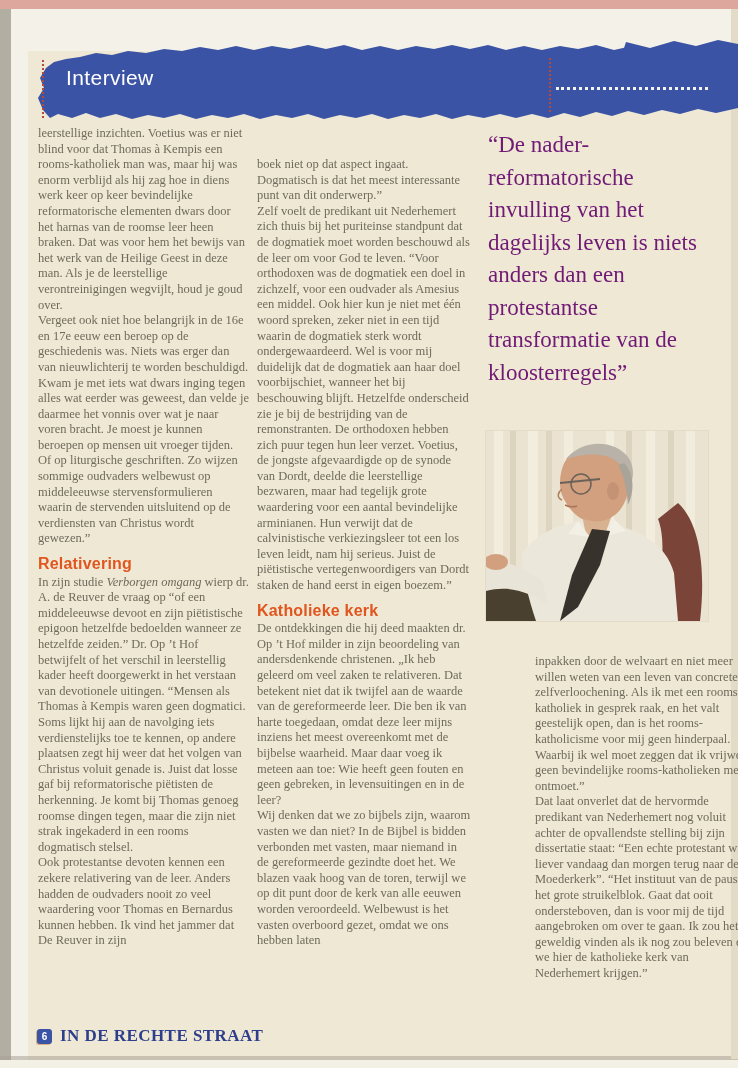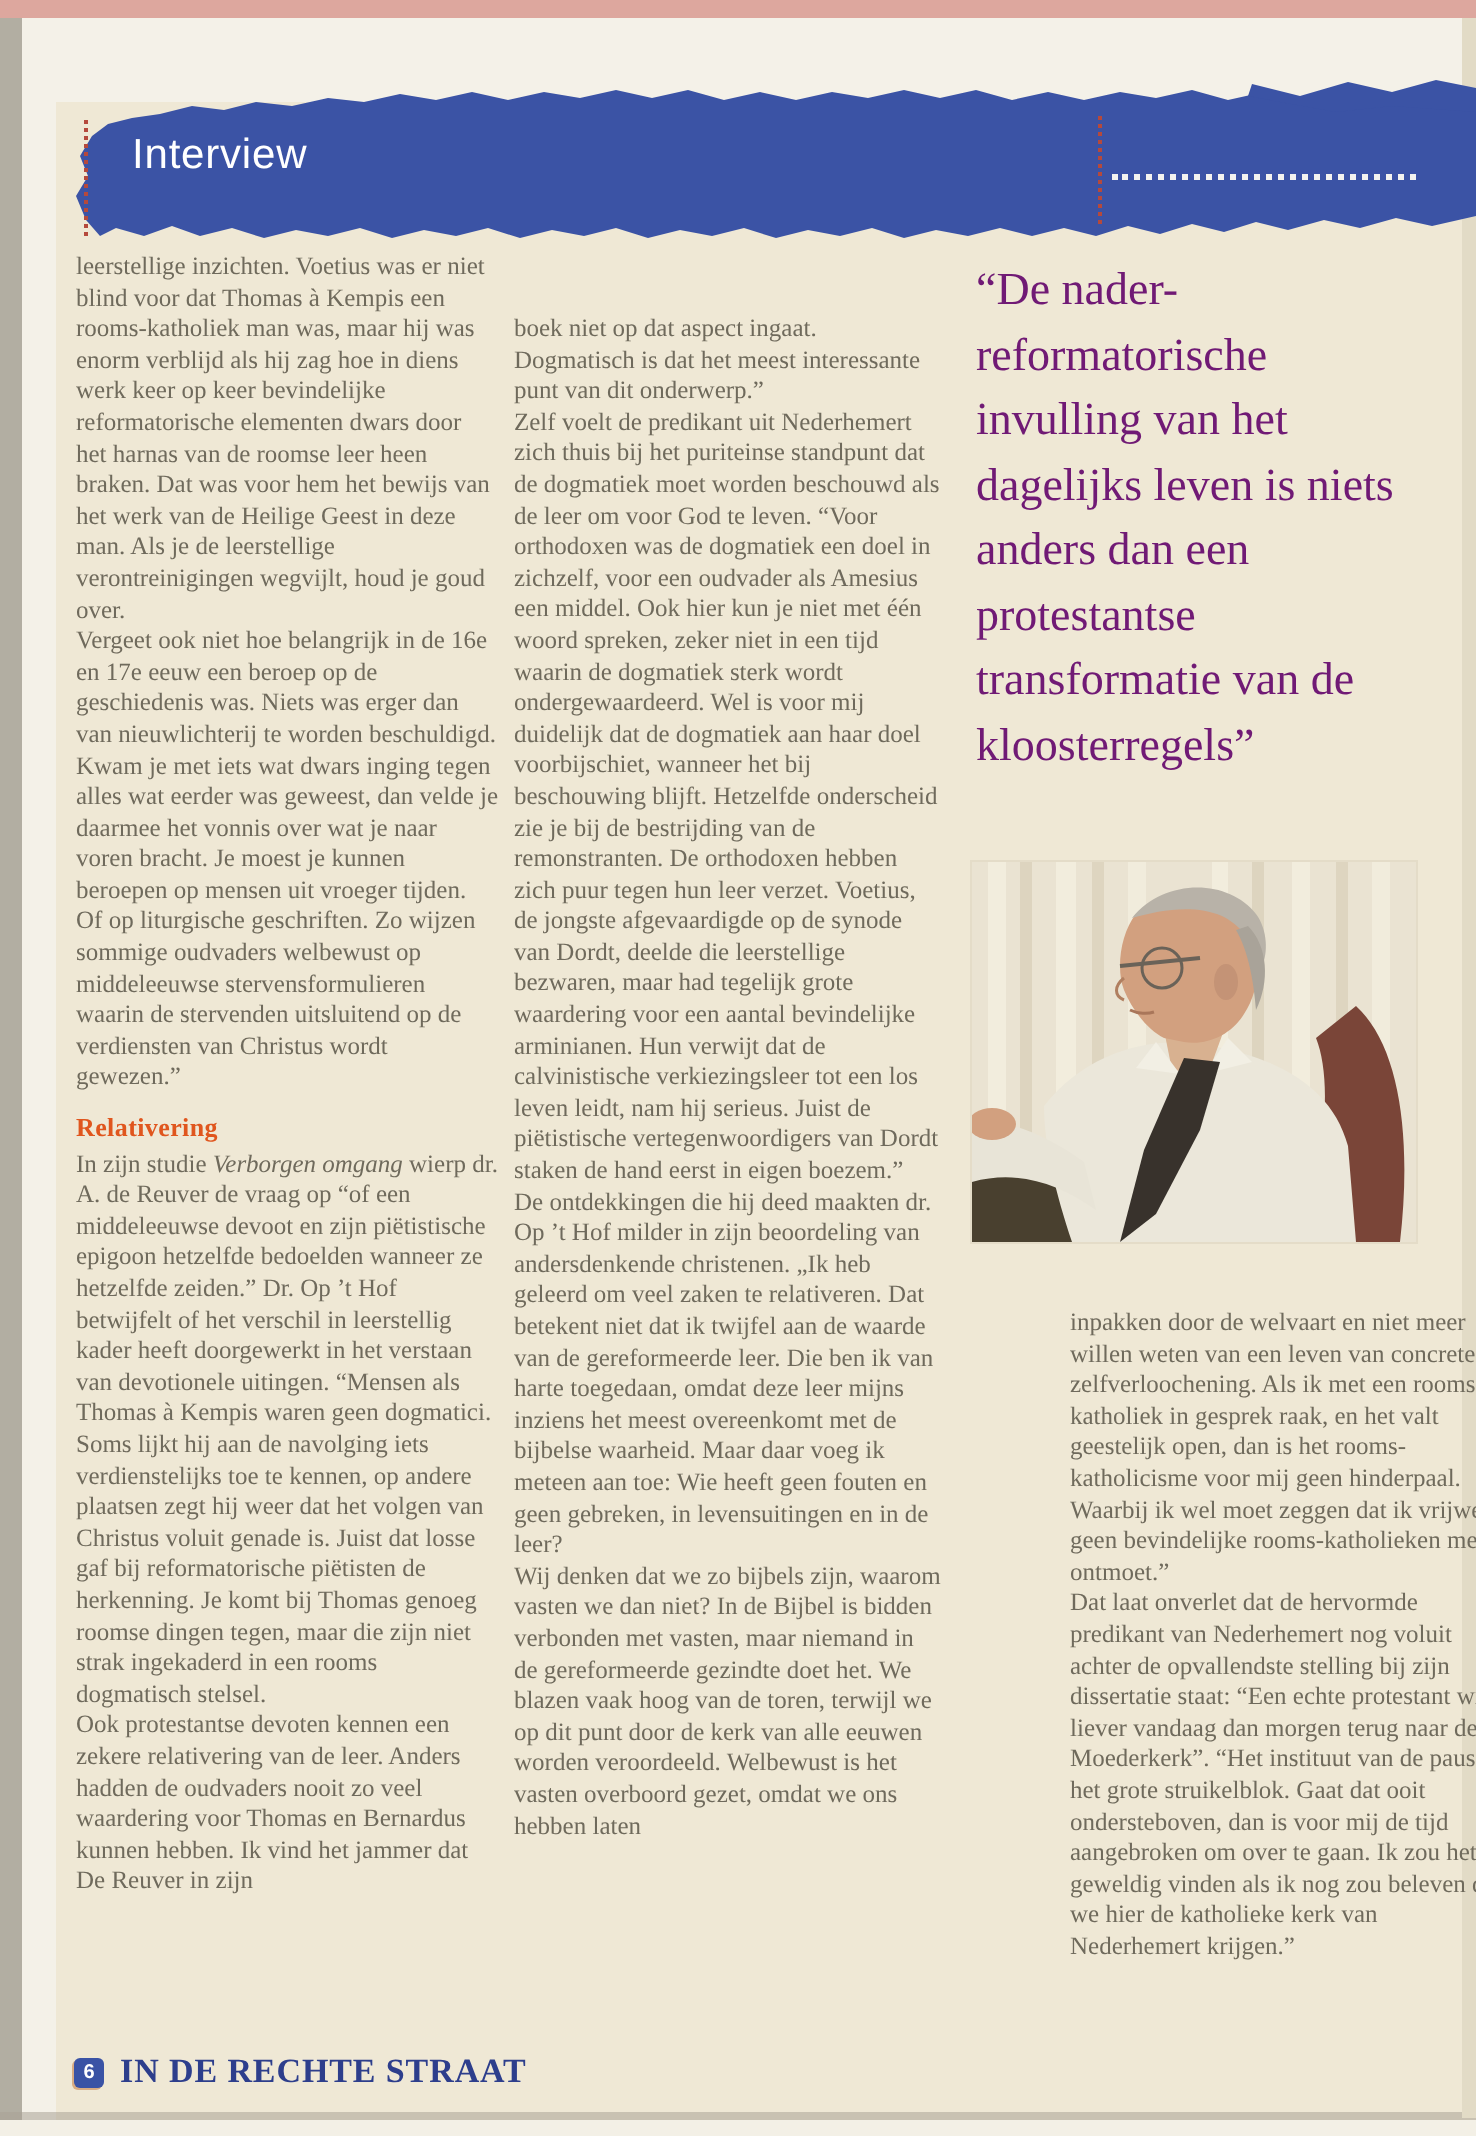--- a/index.html
+++ b/index.html
@@ -22,22 +22,22 @@
   .dr1{left:14px;top:20px;height:58px;}
   .dr2{left:521px;top:18px;height:54px;}
   .dotted-white{position:absolute;left:528px;top:47px;width:152px;height:0;
         border-top:3px dotted #f3f3ef;}
   
   .col{position:absolute;color:#6f6a5c;font-size:12.5px;line-height:15.6px;hyphens:auto;}
   .col p{margin:0;}
   .col1{left:38px;top:126px;width:211px;}
   .col2{left:257px;top:132px;width:214px;margin-top:25px;}
   .col3text{left:487px;top:654px;width:221px;margin-left:48px;}
-  .subhead{margin:9px 0 3px 0;font-family:Liberation Serif, serif;font-weight:bold;
-        font-size:13px;color:#e0561e;letter-spacing:.2px;}
+  .subhead{margin:9px 0 3px 0;font-family:Liberation Sans, sans-serif;font-weight:bold;
+        font-size:16px;color:#e0561e;letter-spacing:.2px;}
   
   .quote{position:absolute;left:488px;top:129px;width:218px;font-size:23px;line-height:32.5px;
         color:#701a75;}
   
   .photo{position:absolute;left:486px;top:431px;width:222px;height:190px;background:#eae3d2;
         box-shadow:0 0 0 1px #e4dcc8;}
   
   .footer{position:absolute;left:37px;top:1026px;display:flex;align-items:center;gap:8px;}
   .badge{display:block;width:15px;height:15px;background:#3a53a5;color:#fff;border-radius:3px;
         font-family:"Liberation Sans",sans-serif;font-weight:bold;font-size:10px;line-height:15px;
@@ -73,20 +73,21 @@
     <p>leerstellige inzichten. Voetius was er niet blind voor dat Thomas à Kempis een rooms-katholiek man was, maar hij was enorm verblijd als hij zag hoe in diens werk keer op keer bevindelijke reformatorische elementen dwars door het harnas van de roomse leer heen braken. Dat was voor hem het bewijs van het werk van de Heilige Geest in deze man. Als je de leerstellige verontreinigingen wegvijlt, houd je goud over.</p>
     <p>Vergeet ook niet hoe belangrijk in de 16e en 17e eeuw een beroep op de geschiedenis was. Niets was erger dan van nieuwlichterij te worden beschuldigd. Kwam je met iets wat dwars inging tegen alles wat eerder was geweest, dan velde je daarmee het vonnis over wat je naar voren bracht. Je moest je kunnen beroepen op mensen uit vroeger tijden. Of op liturgische geschriften. Zo wijzen sommige oudvaders welbewust op middeleeuwse stervensformulieren waarin de stervenden uitsluitend op de verdiensten van Christus wordt gewezen.”</p>
     <h3 class="subhead">Relativering</h3>
     <p><span>In zijn studie </span><i>Verborgen omgang</i><span> wierp dr. A. de Reuver de vraag op “of een middeleeuwse devoot en zijn piëtistische epigoon hetzelfde bedoelden wanneer ze hetzelfde zeiden.” Dr. Op ’t Hof betwijfelt of het verschil in leerstellig kader heeft doorgewerkt in het verstaan van devotionele uitingen. “Mensen als Thomas à Kempis waren geen dogmatici. Soms lijkt hij aan de navolging iets verdienstelijks toe te kennen, op andere plaatsen zegt hij weer dat het volgen van Christus voluit genade is. Juist dat losse gaf bij reformatorische piëtisten de herkenning. Je komt bij Thomas genoeg roomse dingen tegen, maar die zijn niet strak ingekaderd in een rooms dogmatisch stelsel.</span></p>
     <p>Ook protestantse devoten kennen een zekere relativering van de leer. Anders hadden de oudvaders nooit zo veel waardering voor Thomas en Bernardus kunnen hebben. Ik vind het jammer dat De Reuver in zijn</p>
   </div>
 
   <div class="col col2">
     <p>boek niet op dat aspect ingaat. Dogmatisch is dat het meest interessante punt van dit onderwerp.”</p>
     <p>Zelf voelt de predikant uit Nederhemert zich thuis bij het puriteinse standpunt dat de dogmatiek moet worden beschouwd als de leer om voor God te leven. “Voor orthodoxen was de dogmatiek een doel in zichzelf, voor een oudvader als Amesius een middel. Ook hier kun je niet met één woord spreken, zeker niet in een tijd waarin de dogmatiek sterk wordt ondergewaardeerd. Wel is voor mij duidelijk dat de dogmatiek aan haar doel voorbijschiet, wanneer het bij beschouwing blijft. Hetzelfde onderscheid zie je bij de bestrijding van de remonstranten. De orthodoxen hebben zich puur tegen hun leer verzet. Voetius, de jongste afgevaardigde op de synode van Dordt, deelde die leerstellige bezwaren, maar had tegelijk grote waardering voor een aantal bevindelijke arminianen. Hun verwijt dat de calvinistische verkiezingsleer tot een los leven leidt, nam hij serieus. Juist de piëtistische vertegenwoordigers van Dordt staken de hand eerst in eigen boezem.”</p>
+    <h3 class="subhead">Katholieke kerk</h3>
     <p>De ontdekkingen die hij deed maakten dr. Op ’t Hof milder in zijn beoordeling van andersdenkende christenen. „Ik heb geleerd om veel zaken te relativeren. Dat betekent niet dat ik twijfel aan de waarde van de gereformeerde leer. Die ben ik van harte toegedaan, omdat deze leer mijns inziens het meest overeenkomt met de bijbelse waarheid. Maar daar voeg ik meteen aan toe: Wie heeft geen fouten en geen gebreken, in levensuitingen en in de leer?</p>
     <p>Wij denken dat we zo bijbels zijn, waarom vasten we dan niet? In de Bijbel is bidden verbonden met vasten, maar niemand in de gereformeerde gezindte doet het. We blazen vaak hoog van de toren, terwijl we op dit punt door de kerk van alle eeuwen worden veroordeeld. Welbewust is het vasten overboord gezet, omdat we ons hebben laten</p>
   </div>
 
   <div class="quote">“De nader-reformatorische invulling van het dagelijks leven is niets anders dan een protestantse transformatie van de kloosterregels”</div>
 
   <div class="photo" role="img" aria-label="Oudere man met bril, grijs haar, licht overhemd en donkere stropdas, zittend in een stoel voor een gordijn">
     <svg width="222" height="190" viewBox="0 0 222 190">
       <rect width="222" height="190" fill="#eae3d2"></rect>
 

